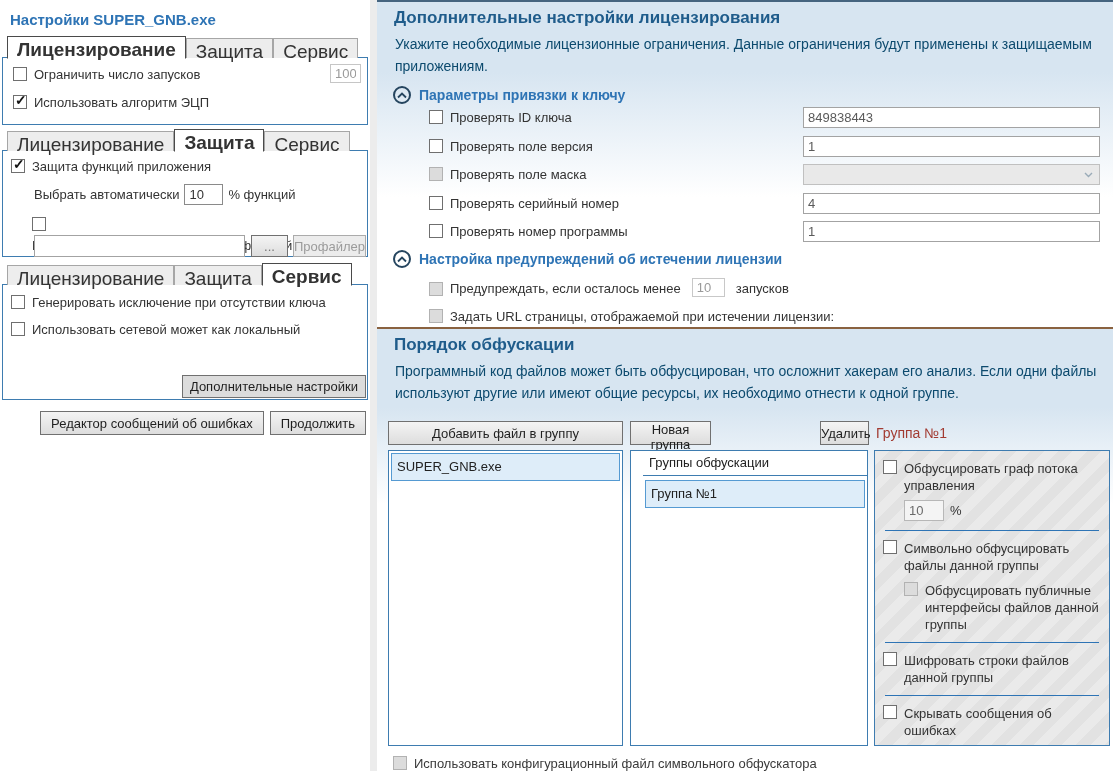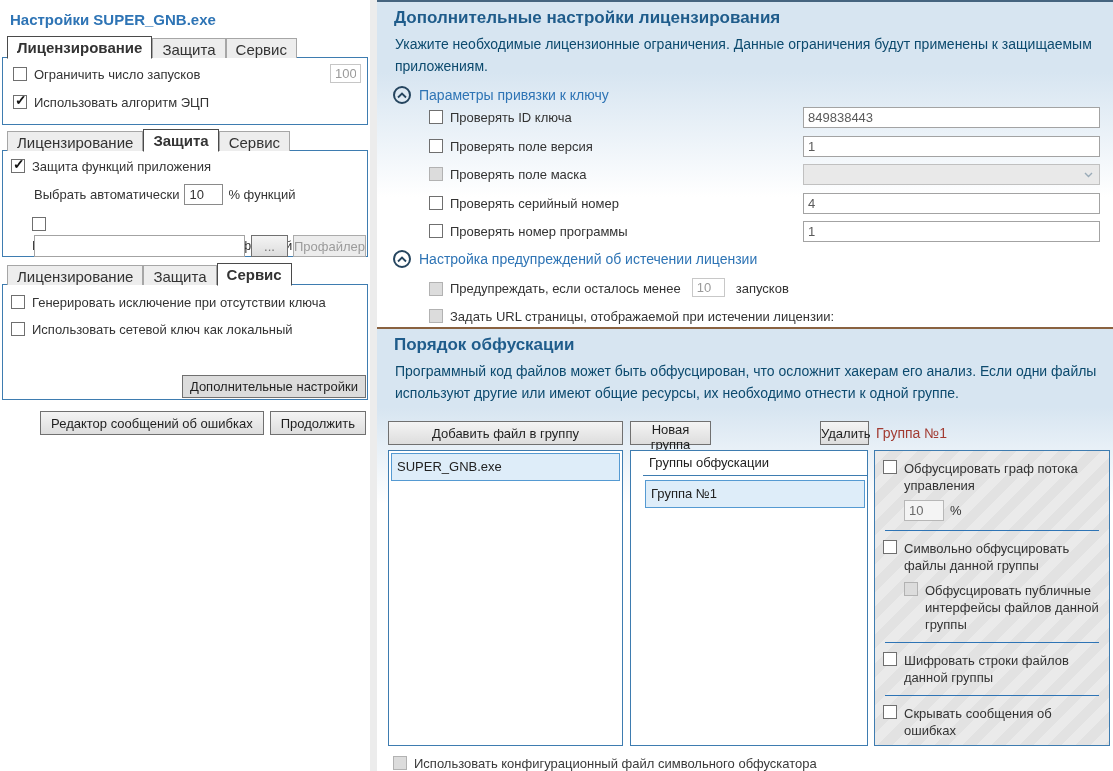--- a/index.html
+++ b/index.html
@@ -21,21 +21,21 @@
         font-family:"Liberation Sans",sans-serif; font-size:13px; color:#1f1f1f;
         text-align:center; cursor:default; }
   .btn.dis { color:#9b9b9b; background:#ececec; border-color:#ababab; }
 
   
   #left { position:absolute; left:0; top:0; width:370px; height:771px; }
   #left-title { position:absolute; left:10px; top:11px; font-size:15px; font-weight:bold;
         color:#2e74b5; }
   .tabgroup { position:absolute; left:2px; width:366px; }
   .tabstrip { display:flex; align-items:flex-end; margin-left:5px; height:23px; position:relative; z-index:2; }
-  .tab { padding:2px 9px 3px; font-size:15px; color:#333; background:#ededed;
+  .tab { padding:2px 9px 3px; font-size:19px; color:#333; background:#ededed;
         border:1px solid #a6a6a6; border-bottom:none; height:20px; }
   .tab.active { background:#fff; border:1px solid #4a4a4a; border-bottom:1px solid #fff;
         font-weight:bold; height:23px; margin-bottom:-1px; }
   .tabbody { position:relative; border:1px solid #3e7cb0; background:#fff; margin-top:-1px; }
 
   #g1 .tabbody { height:68px; }
   #g2 .tabbody { height:107px; }
   #g3 .tabbody { height:116px; }
 
   #g1-row1 { position:absolute; left:10px; top:9px; }
@@ -73,21 +73,21 @@
   .sec-title { position:absolute; left:17px; top:6px; font-size:17px; font-weight:bold;
         color:#1f5c8b; }
   .sec-desc { position:absolute; left:18px; top:31px; font-size:14px; color:#0c4a6e;
         line-height:22px; }
   #sec-lic .sec-desc { width:700px; }
   #sec-obf .sec-desc { width:712px; }
 
   .subhdr { position:absolute; display:flex; align-items:center; gap:8px; }
   .circle-icon { width:18px; height:18px; border-radius:50%; border:2px solid #25455f;
         background:transparent; display:flex; align-items:center; justify-content:center; flex:none; }
-  .subhdr-label { font-size:14px; font-weight:normal; color:#2e74b5; }
+  .subhdr-label { font-size:14px; font-weight:bold; color:#2e74b5; }
 
   .lic-row { position:absolute; left:52px; }
   .lic-input { position:absolute; width:297px; height:21px; }
   .combo { position:absolute; width:297px; height:21px; border:1px solid #c0c0c0;
         background:#e9e9e9; }
   .combo svg { position:absolute; right:6px; top:7px; }
 
   .inline-num { width:33px; height:19px; color:#9a9a9a; border-color:#c8c8c8;
         text-align:left; margin:-2px 4px 0 4px; }
 
@@ -178,21 +178,21 @@
         <div class="tab">Защита</div>
         <div class="tab active">Сервис</div>
       </div>
       <div class="tabbody">
         <div class="cbrow" id="g3-row1">
           <span class="cb"></span>
           <span>Генерировать исключение при отсутствии ключа</span>
         </div>
         <div class="cbrow" id="g3-row2">
           <span class="cb"></span>
-          <span>Использовать сетевой ключ как локальный</span>
+          <span>Использовать сетевой может как локальный</span>
         </div>
         <button class="btn" id="g3-adv">Дополнительные настройки</button>
       </div>
     </div>
 
     <div id="left-buttons">
       <button class="btn">Редактор сообщений об ошибках</button>
       <button class="btn">Продолжить</button>
     </div>
   </div>

